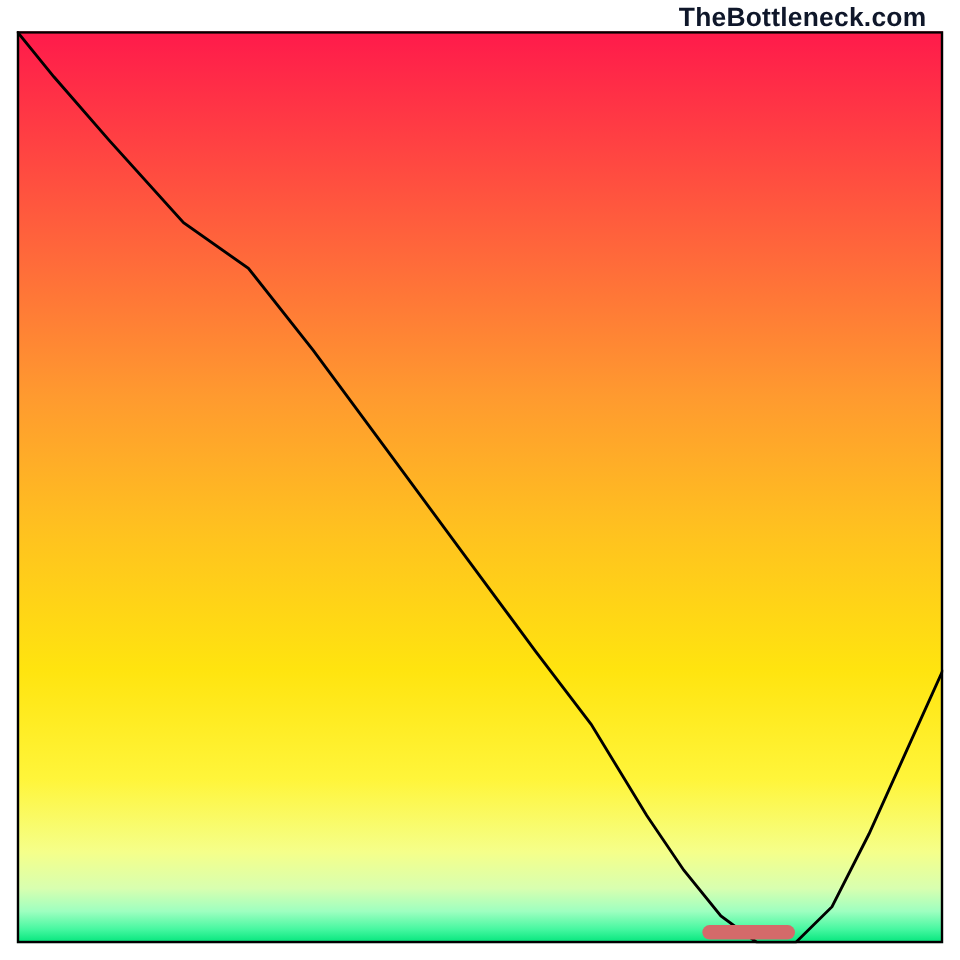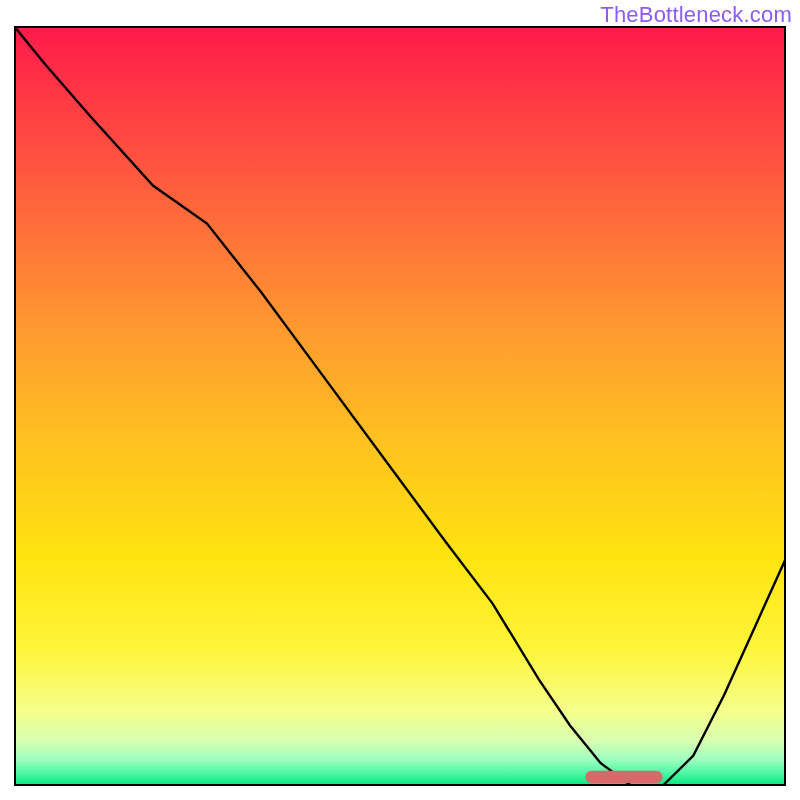--- a/index.html
+++ b/index.html
@@ -11,24 +11,24 @@
     font-family: Arial, Helvetica, sans-serif;
   }
   .root {
     position: relative;
     width: 800px;
     height: 800px;
   }
   .watermark {
     position: absolute;
     top: 2px;
-    right: 8px;
+    right: 28px;
     font-size: 22px;
-    font-weight: 400;
-    color: #8b5cf6;
+    font-weight: 700;
+    color: #0f172a;
     letter-spacing: 0.2px;
   }
   svg {
     display: block;
   }
   .plot-area {
     position: absolute;
     left: 14px;
     top: 26px;
     width: 772px;

